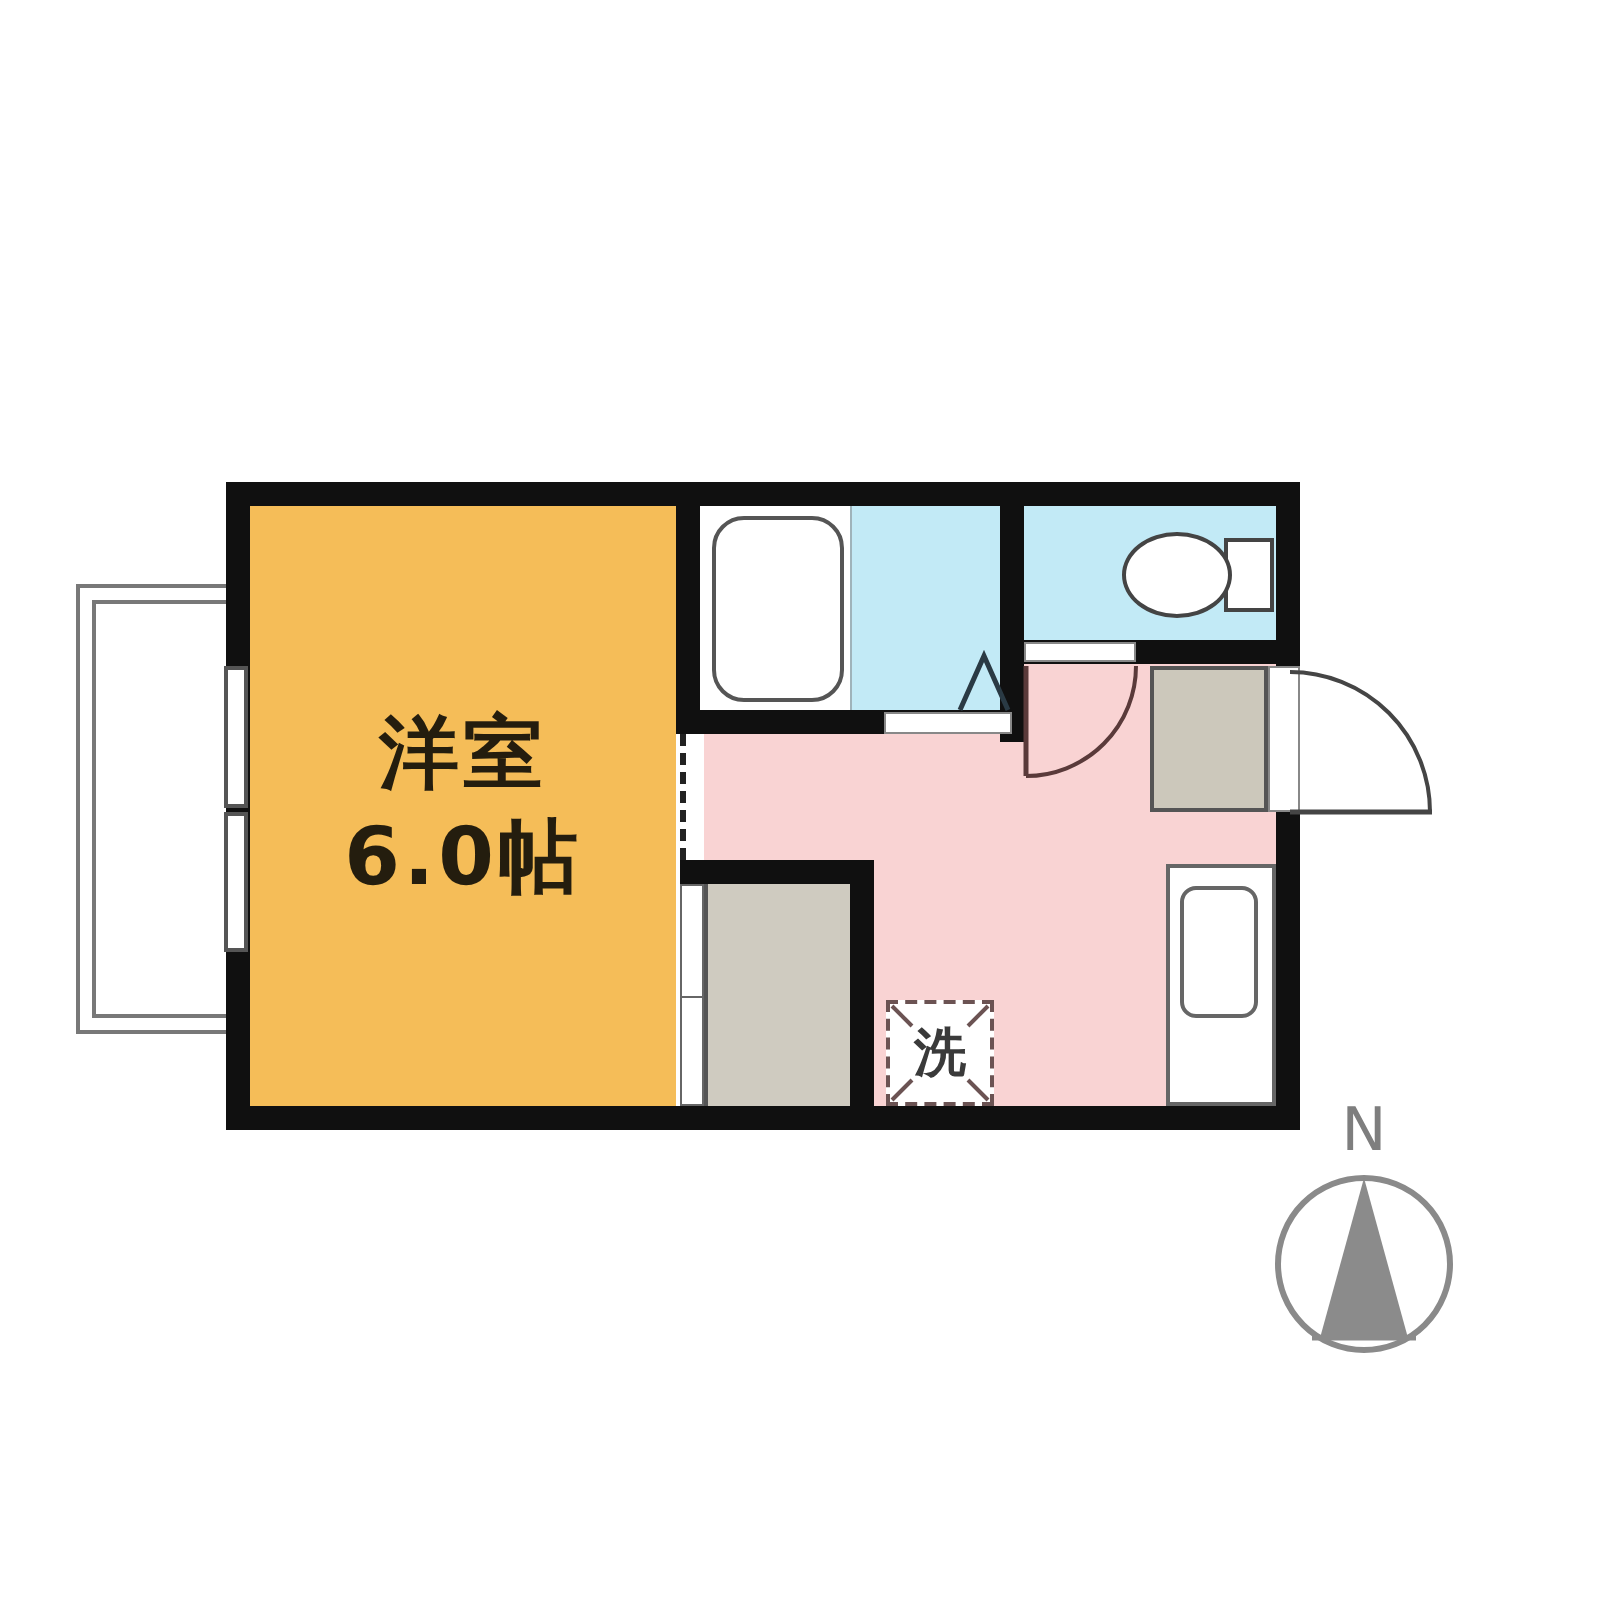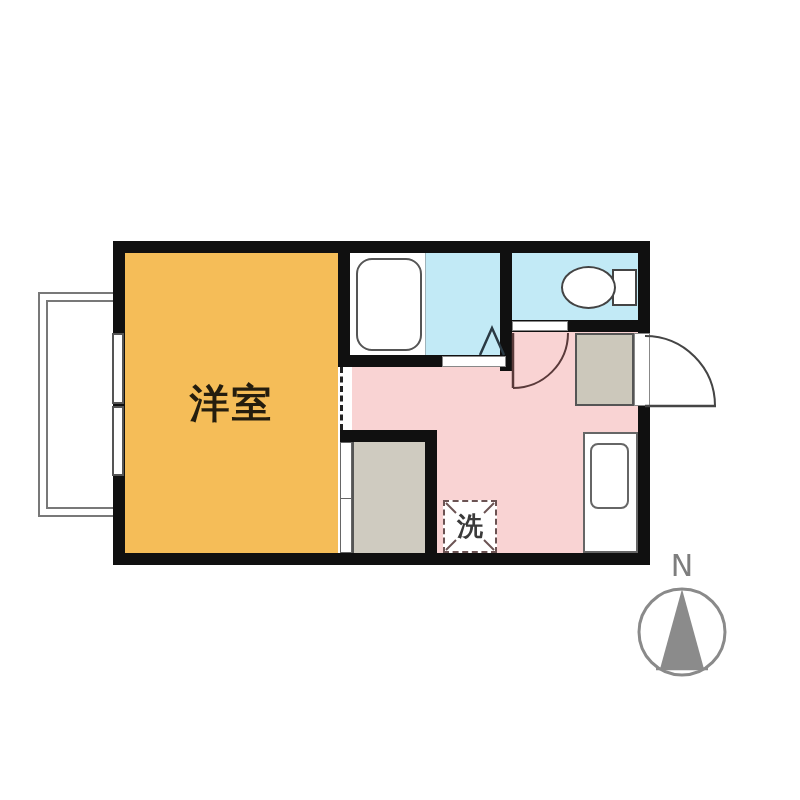--- a/index.html
+++ b/index.html
@@ -81,20 +81,21 @@
     </g>
     <g>
       <circle cx="682" cy="632" r="43" fill="none" stroke="#8a8a8a" stroke-width="3"></circle>
       <polygon points="682,589 660,669 704,669" fill="#8b8b8b"></polygon>
       <line x1="656" y1="669" x2="708" y2="669" stroke="#8b8b8b" stroke-width="2.5"></line>
     </g>
   </svg>
 
   <div id="room-label" class="abs label" style="left:125px;top:253px;width:213px;height:300px;">
     <span>洋室</span>
+    <span>6.0帖</span>
   </div>
   <div id="washer-label" class="abs label" style="left:443px;top:500px;width:54px;height:53px;">
     <span>洗</span>
   </div>
   <div id="north-label" class="abs label" style="left:657px;top:549px;width:50px;height:32px;">
     <span>N</span>
   </div>
 
 </div>
 

